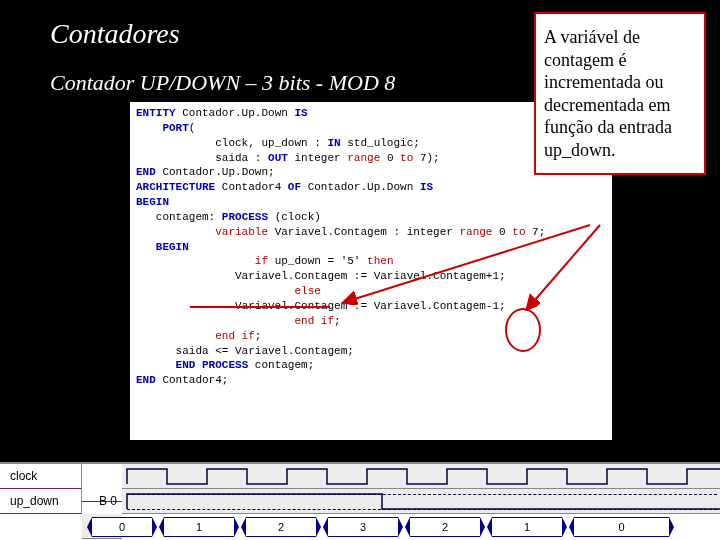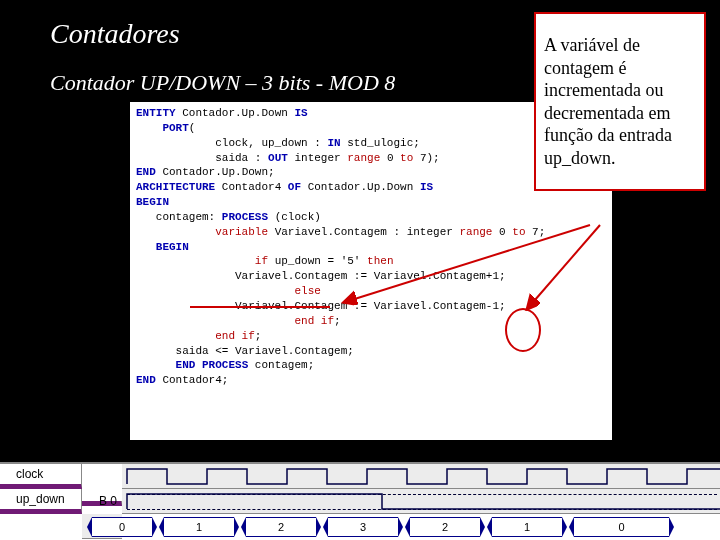--- a/index.html
+++ b/index.html
@@ -28,21 +28,21 @@
     top: 70px;
     left: 50px;
   }
   .callout {
     position: absolute;
     top: 12px;
     right: 14px;
     width: 152px;
     background: #fff;
     border: 2px solid #c00;
-    padding: 20px 8px;
+    padding: 12px 8px;
     font-size: 18px;
     line-height: 1.25;
     color: #000;
     z-index: 10;
   }
   .code-area {
     position: absolute;
     top: 102px;
     left: 130px;
     width: 470px;
@@ -86,24 +86,24 @@
     background: #fff;
     border-top: 2px solid #888;
     display: grid;
     grid-template-columns: 82px 40px 598px;
     grid-template-rows: 25px 25px 25px;
     font-family: Arial, sans-serif;
     font-size: 12px;
   }
   .wf-cell {
     border-right: 1px solid #888;
-    border-bottom: 5px solid #701a75;
+    border-bottom: 1px solid #701a75;
     display: flex;
     align-items: center;
-    padding-left: 16px;
+    padding-left: 10px;
     color: #000;
   }
   .wf-val { justify-content: flex-end; padding-right: 4px; margin-top: 37px; }
   .wf-wave {
     position: relative;
     border-bottom: 1px solid #888;
     background: #ececec;
   }
   .wf-wave svg { position: absolute; top: 0; left: 0; }
   .saida-seg {

